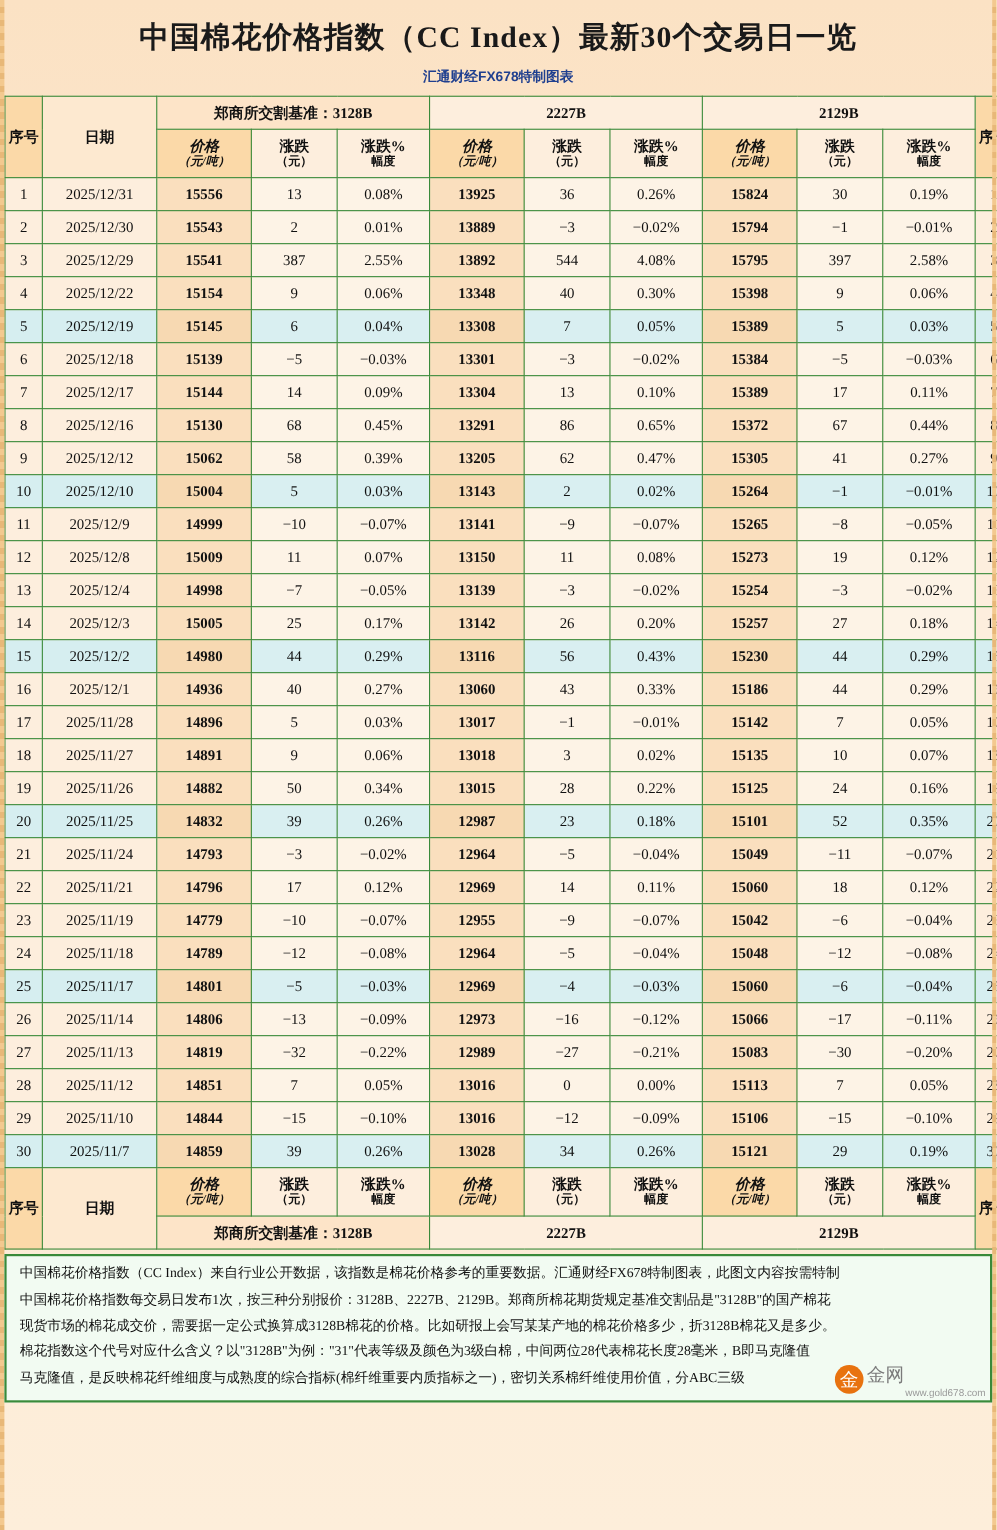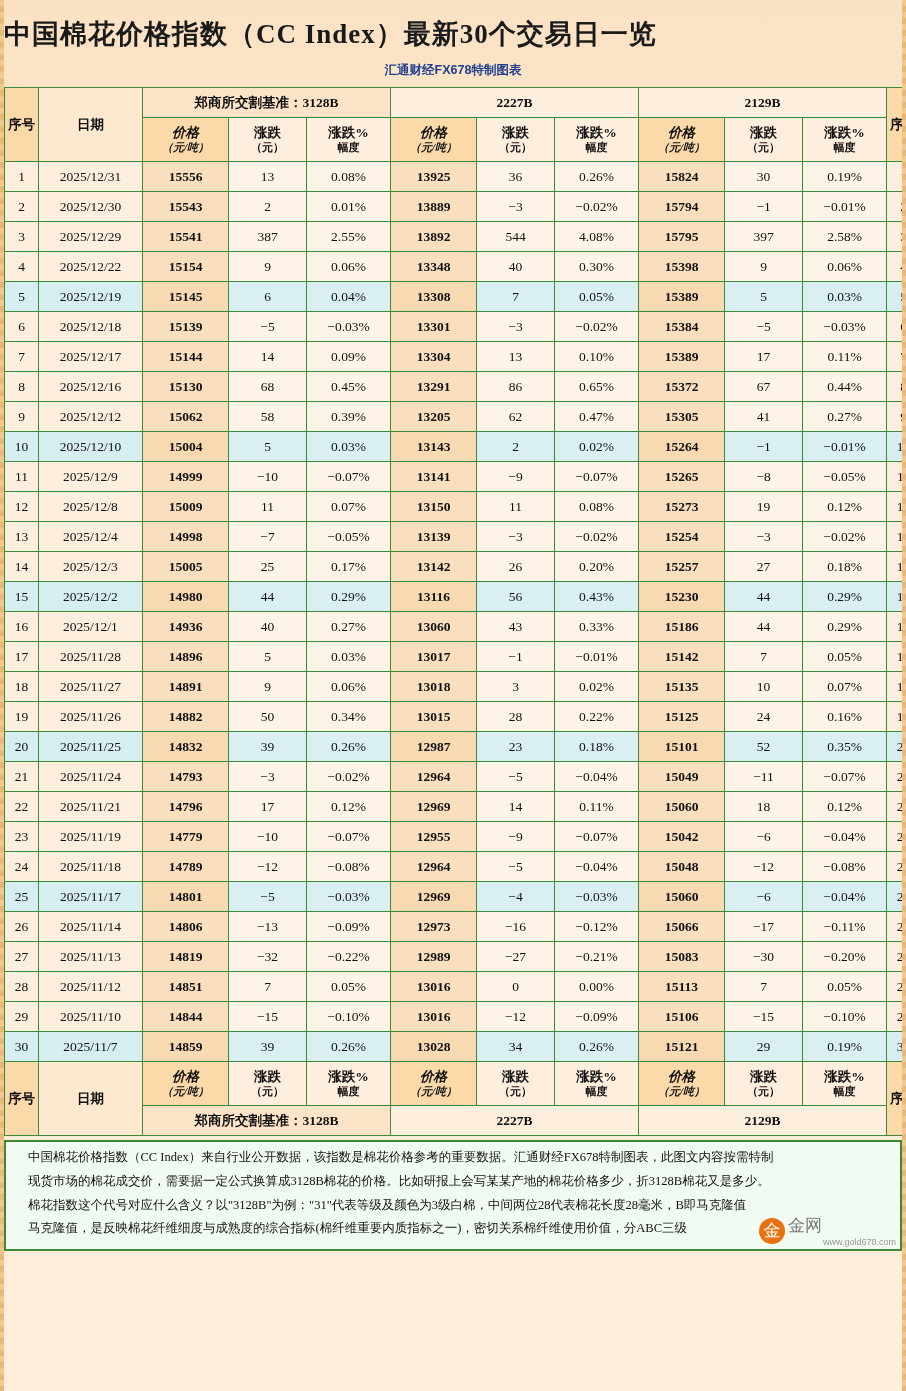--- a/index.html
+++ b/index.html
@@ -13,20 +13,21 @@
   }
   .page {
     width: 906px;
     height: 1391px;
     position: relative;
     background: linear-gradient(180deg,#fbe2c4 0%, #fde8d2 40%, #fdeeda 100%);
     padding: 6px 4px 0 4px;
     overflow: hidden;
   }
   .title-wrap {
+    text-align: center;
     padding: 10px 0 2px 0;
   }
   .title {
     font-family: "Liberation Serif", serif;
     font-size: 27px;
     font-weight: bold;
     color: #1a1a1a;
     letter-spacing: 1px;
   }
   .subtitle {
@@ -132,21 +133,21 @@
   
   .notes {
     margin: 4px auto 0 auto;
     width: 898px;
     border: 2px solid #3a8a3a;
     background: #f2fbf2;
     padding: 6px 8px 6px 8px;
     position: relative;
   }
   .notes p {
-    margin: 0 0 5px 14px;
+    margin: 0 0 5px 4px;
     font-family: "Liberation Serif", serif;
     font-size: 12.5px;
     color: #111;
     line-height: 1.5;
     white-space: nowrap;
     overflow: hidden;
   }
   .watermark {
     position: absolute;
     right: 4px;
@@ -711,20 +712,21 @@
       <tr>
         <td class="grp-3128" colspan="3">郑商所交割基准：3128B</td>
         <td class="grp-2227" colspan="3">2227B</td>
         <td class="grp-2129" colspan="3">2129B</td>
       </tr>
     </tfoot>
   </table>
 
   <div class="notes">
     <p>中国棉花价格指数（CC Index）来自行业公开数据，该指数是棉花价格参考的重要数据。汇通财经FX678特制图表，此图文内容按需特制</p>
+    <p>中国棉花价格指数每交易日发布1次，按三种分别报价：3128B、2227B、2129B。郑商所棉花期货规定基准交割品是"3128B"的国产棉花</p>
     <p>现货市场的棉花成交价，需要据一定公式换算成3128B棉花的价格。比如研报上会写某某产地的棉花价格多少，折3128B棉花又是多少。</p>
     <p>棉花指数这个代号对应什么含义？以"3128B"为例："31"代表等级及颜色为3级白棉，中间两位28代表棉花长度28毫米，B即马克隆值</p>
     <p>马克隆值，是反映棉花纤维细度与成熟度的综合指标(棉纤维重要内质指标之一)，密切关系棉纤维使用价值，分ABC三级</p>
     <div class="watermark">
       <div class="wm-circle">金</div>
       <div>
         <div class="wm-text">金网</div>
         <div class="wm-sub">www.gold678.com</div>
       </div>
     </div>

